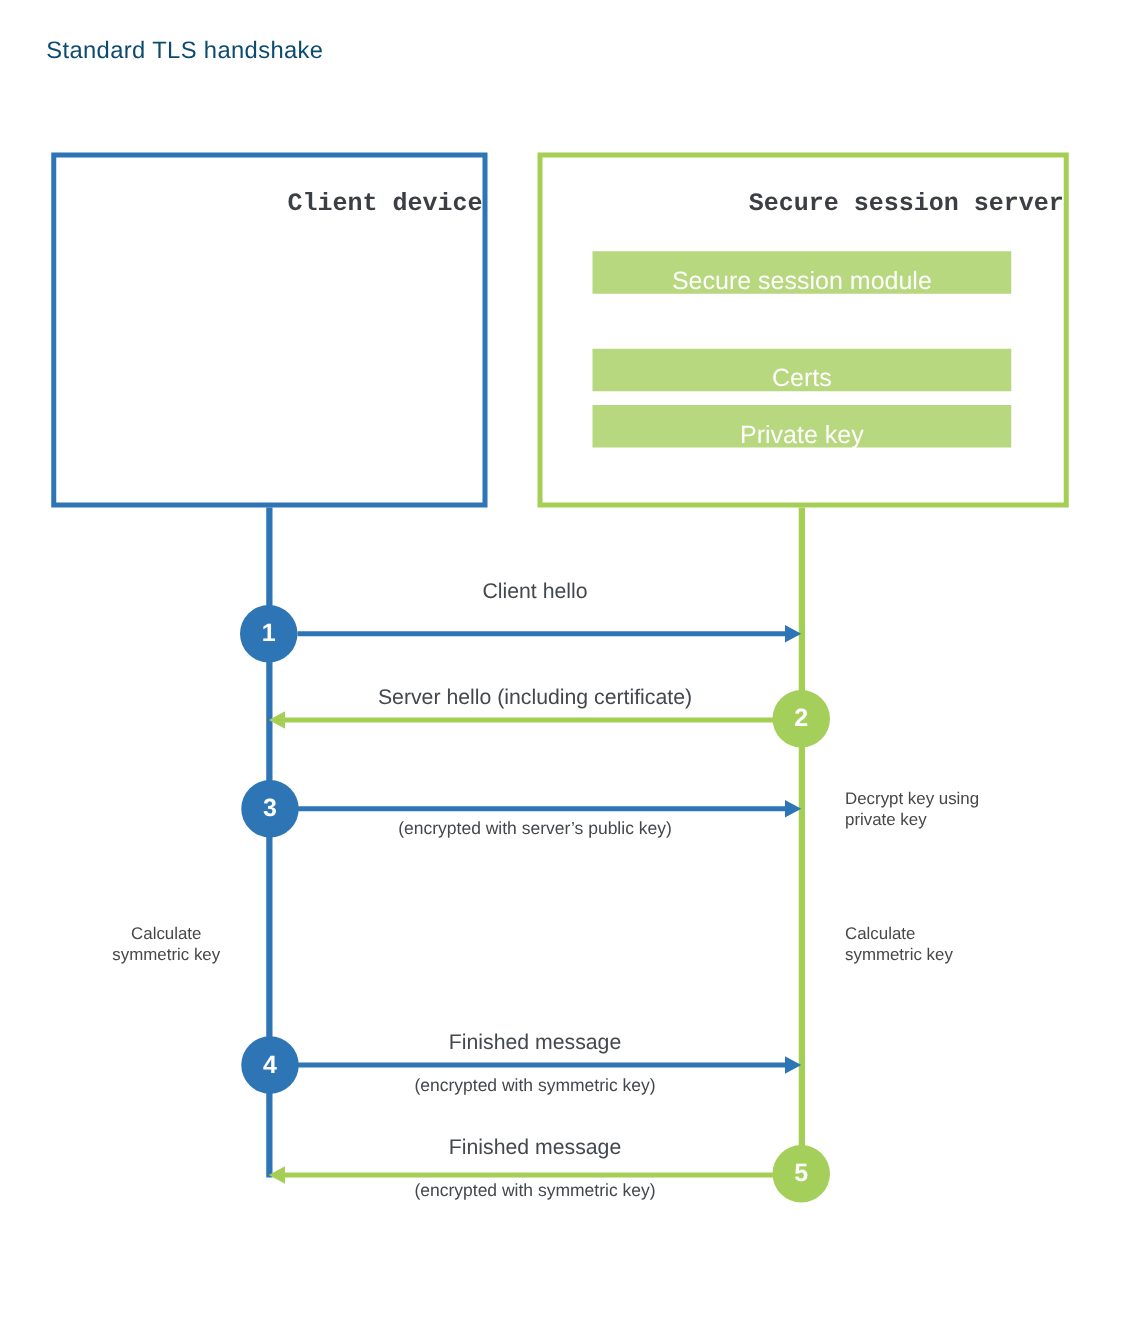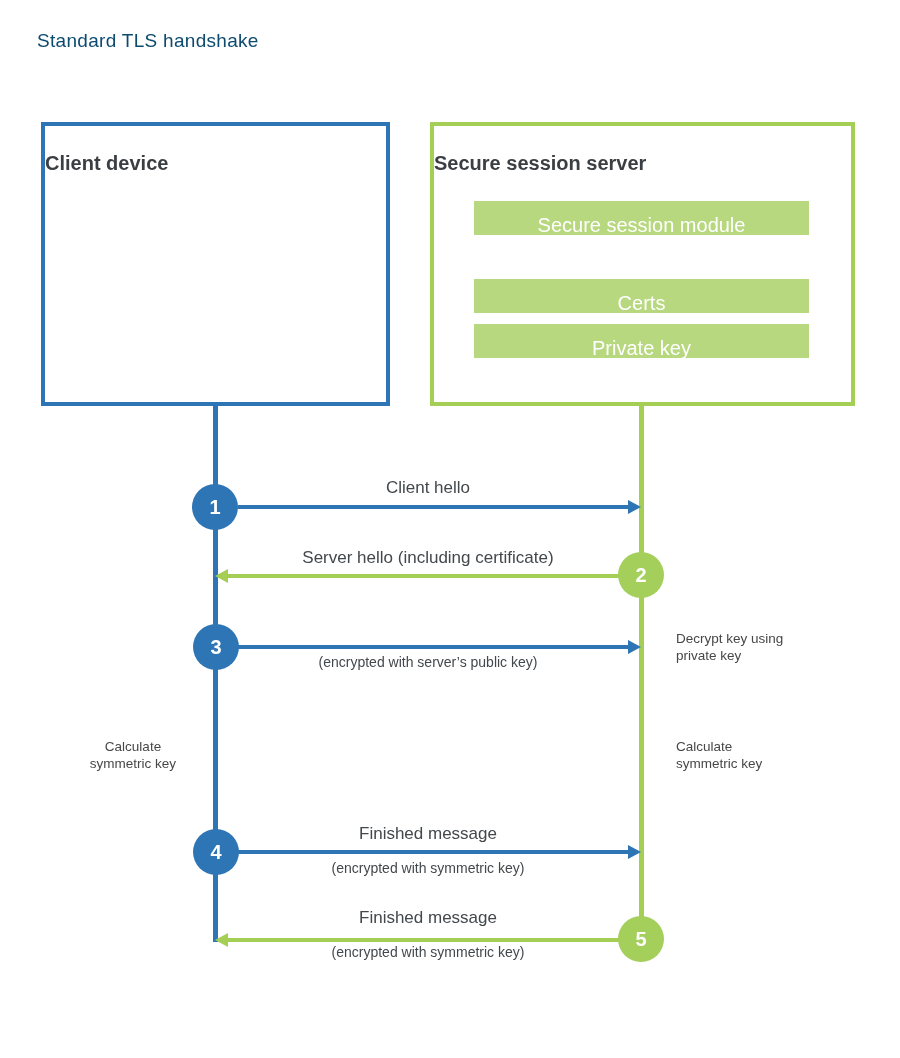--- a/index.html
+++ b/index.html
@@ -13,21 +13,21 @@
   .page-title{
     position:absolute;left:37px;top:30px;
     font-size:19px;font-weight:400;color:#0c4a6e;letter-spacing:.3px;
   }
   
   .actor-box{position:absolute;top:122px;height:284px;background:#fff;box-sizing:border-box;}
   .client-box{left:41px;width:349px;border:4px solid #2e75b6;}
   .server-box{left:430px;width:425px;border:4px solid #a5ce55;}
   .box-title{
     position:absolute;left:0;right:0;top:26px;
-    text-align:left;font-size:20px;font-weight:700;color:#3b3f43;
+    text-align:right;font-size:20px;font-weight:700;color:#3b3f43;font-family:Liberation Mono, monospace;
   }
   .app-box{
     position:absolute;left:33px;top:74px;width:277px;height:173px;
     background:#5b9bd5;display:flex;align-items:center;justify-content:center;
   }
   .app-box span{
     display:block;max-width:185px;text-align:center;
     color:#ffffff;font-size:20px;line-height:1.5;
   }
   .module-bar{
@@ -65,21 +65,21 @@
   .c2{left:618px;top:552px;}
   .c3{left:193px;top:624px;}
   .c4{left:193px;top:829px;}
   .c5{left:618px;top:916px;}
   
   .msg{
     position:absolute;left:218px;width:420px;text-align:center;
     font-size:17px;color:#43484c;
   }
   .sub{font-size:14px;}
-  .l1{top:478px;} .l2{top:548px;}
+  .l1{top:463px;} .l2{top:548px;}
   .l3a{top:619px;} .l3b{top:654px;}
   .l4a{top:824px;} .l4b{top:860px;}
   .l5a{top:908px;} .l5b{top:944px;}
   
   .note{position:absolute;font-size:13.5px;color:#474747;line-height:1.25;}
   .note-decrypt{left:676px;top:631px;width:140px;text-align:left;}
   .note-calc-left{left:76px;top:739px;width:114px;text-align:center;}
   .note-calc-right{left:676px;top:739px;width:114px;text-align:left;}
 </style>
 </head>

